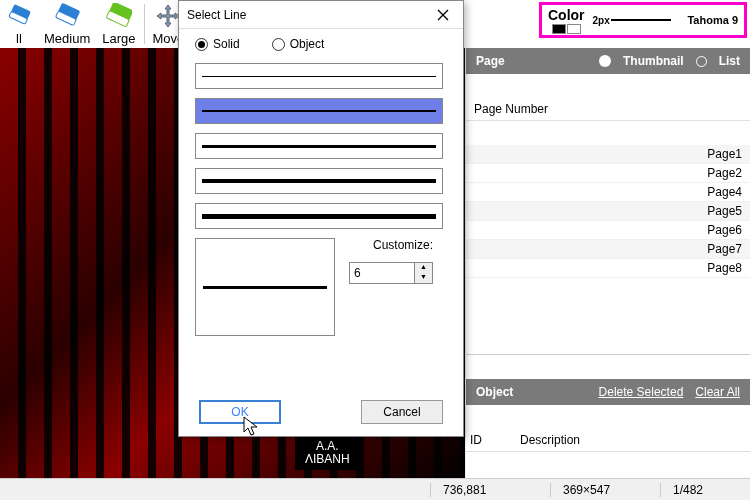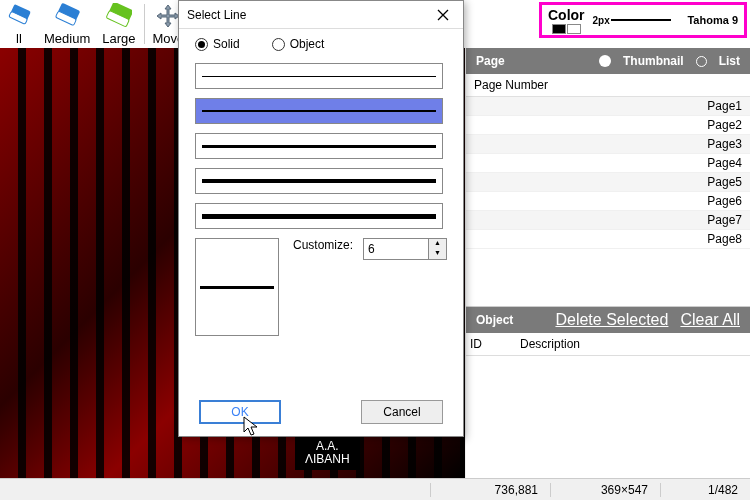--- a/index.html
+++ b/index.html
@@ -20,61 +20,61 @@
 .line-preview { display: flex; align-items: center; gap: 1px; flex: 1; }
 .line-preview .ln { width: 60px; border-top: 2px solid #000; }
 
 
 .canvas { position: absolute; top: 48px; left: 0; width: 465px; bottom: 22px; background: #4a4a4a; overflow: hidden; }
 .artwork { position: absolute; inset: 0; background: linear-gradient(135deg,#8b0000 0%,#2b0000 40%,#8b0000 60%,#000 100%); }
 .artwork::before { content:""; position:absolute; inset:0; background: repeating-linear-gradient(90deg, transparent 0 18px, rgba(0,0,0,0.85) 18px 26px); }
 .logo-box { position:absolute; bottom: 8px; left: 295px; background:#000; color:#fff; padding:4px 10px; text-align:center; font-size:11px; line-height:1.1; }
 
 
-.right-col { position:absolute; top:48px; right:0; width:284px; bottom:22px; background:#fff; display:flex; flex-direction:column; }
+.right-col { position:absolute; top:48px; right:0; width:284px; bottom:22px; background:#fff; display:flex; flex-direction:column;gap:24px; }
 .panel-hdr { background:#7a7a7a; color:#fff; font-weight:bold; height:26px; display:flex; align-items:center; padding:0 10px; gap:12px; }
 .panel-hdr .spacer { flex:1; }
 .radio-white { width:12px; height:12px; border-radius:50%; background:#fff; display:inline-block; vertical-align:middle; }
 .radio-outline { width:11px; height:11px; border-radius:50%; border:1.5px solid #fff; display:inline-block; vertical-align:middle; }
 .page-header-row { background:#fff; padding:4px 8px; border-bottom:1px solid #e0e0e0; display:flex; }
 .page-list { flex:0 0 210px; overflow-y:scroll; overflow-x:scroll; border-bottom:1px solid #ccc; }
 .page-item { padding:2px 8px; border-bottom:1px solid #f0f0f0;text-align:right; }
 .page-item.alt { background:#f5f5f5; }
 .object-table-hdr { display:flex; padding:4px 4px; border-bottom:1px solid #ddd; }
 .object-table-hdr > div:first-child { width:50px; }
-.panel-actions { color:#fff; text-decoration:underline; font-weight:normal; cursor:pointer; font-size:16px; }
+.panel-actions { color:#fff; text-decoration:underline; font-weight:normal; cursor:pointer; font-size:12px; }
 
 
 .dialog { position:absolute; top:0; left:178px; width:286px; height:437px; background:#fff; border:1px solid #888; box-shadow:2px 2px 8px rgba(0,0,0,0.3); }
 .dlg-title { height:28px; display:flex; align-items:center; padding:0 8px; border-bottom:1px solid #ddd; }
 .dlg-title .t { flex:1; font-size:12px; }
 .dlg-close { width:24px; height:20px; display:flex; align-items:center; justify-content:center; cursor:pointer; }
 .dlg-body { padding:8px 16px; }
 .radio-row { display:flex; gap:32px; margin-bottom:12px; }
 .radio-opt { display:flex; align-items:center; gap:5px; }
 .radio-opt .r { width:13px; height:13px; border-radius:50%; border:1px solid #333; display:flex; align-items:center; justify-content:center; }
 .radio-opt .r.checked::after { content:""; width:7px; height:7px; border-radius:50%; background:#000; }
 .line-option { width:248px; height:26px; border:1px solid #888; margin-bottom:9px; display:flex; align-items:center; justify-content:center; padding:0 6px; cursor:pointer; }
 .line-option.selected { background:#6f7fe8; }
 .line-option .bar { width:100%; background:#000; }
 .preview-row { display:flex; gap:14px; margin-top:2px; }
 .preview-box { width:140px; height:98px; border:1px solid #888; display:flex; align-items:center; justify-content:center; }
 .preview-box .bar { width:90%; height:3px; background:#000; }
-.customize-col { display:flex; flex-direction:row; gap:10px; }
+.customize-col { display:flex; flex-direction:column; gap:10px;align-items:flex-end; }
 .spinner { display:flex; border:1px solid #888; width:84px; height:22px; }
 .spinner input { border:none; width:64px; padding:0 4px; outline:none; }
 .spinner .btns { width:18px; display:flex; flex-direction:column; border-left:1px solid #888; }
 .spinner .btns div { flex:1; font-size:7px; text-align:center; cursor:pointer; background:#eee; }
 .dlg-buttons { position:absolute; bottom:12px; left:0; right:0; display:flex; justify-content:space-between; padding:0 20px; }
 .btn { width:82px; height:24px; border:1px solid #999; background:#eee; cursor:pointer; display:flex; align-items:center; justify-content:center; }
 .btn.primary { border:2px solid #3a7fd6; background:#fff; color:#3b82f6; }
 
 
 .statusbar { position:absolute; bottom:0; left:0; right:0; height:22px; background:#f0f0f0; border-top:1px solid #ccc; display:flex; align-items:center; font-size:11px; }
-.statusbar .cell { border-left:1px solid #ccc; padding:0 12px; text-align:right; }
+.statusbar .cell { border-left:1px solid #ccc; padding:0 12px; text-align:left; }
 
 
 .cursor { position:absolute; top:416px; left:243px; pointer-events:none; }
 .cursor svg { display:block; }
 </style>
 </head>
 <body>
 
 <div class="toolbar">
   <div class="tool-btn">
@@ -142,21 +142,20 @@
     <span>Thumbnail</span>
     <span class="radio-outline"></span>
     <span>List</span>
   </div>
   <div class="page-header-row">
     <span>Page Number</span>
   </div>
   <div class="page-list" id="page-list">
       <div class="page-item alt">Page1</div>
       <div class="page-item">Page2</div>
-      <div class="page-item alt">Page3</div>
       <div class="page-item">Page4</div>
       <div class="page-item alt">Page5</div>
       <div class="page-item">Page6</div>
       <div class="page-item alt">Page7</div>
       <div class="page-item">Page8</div>
     </div>
 
   <div class="panel-hdr">
     <span style="font-weight:bold">Object</span>
     <span class="spacer"></span>

